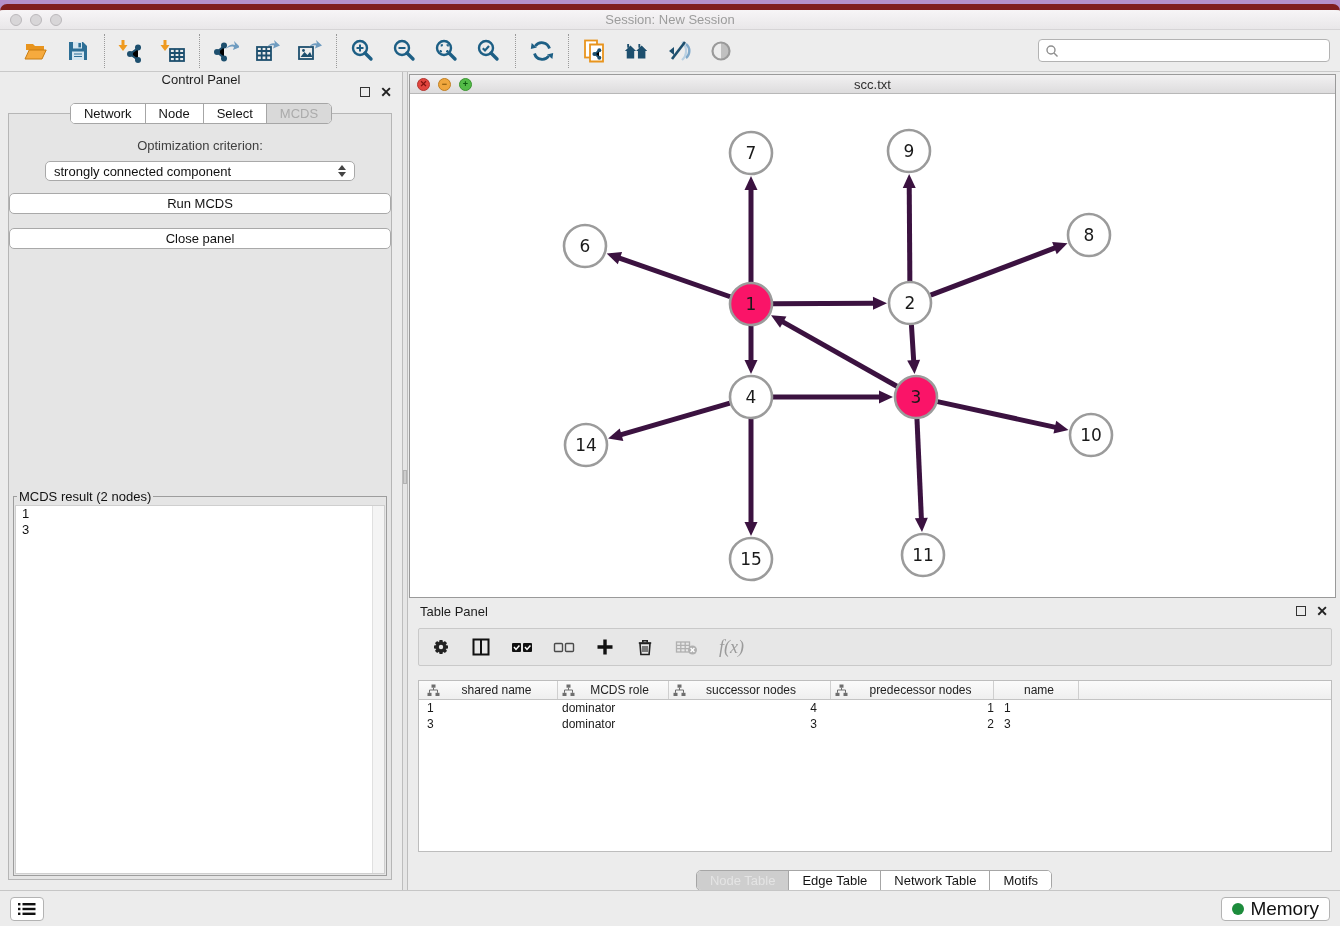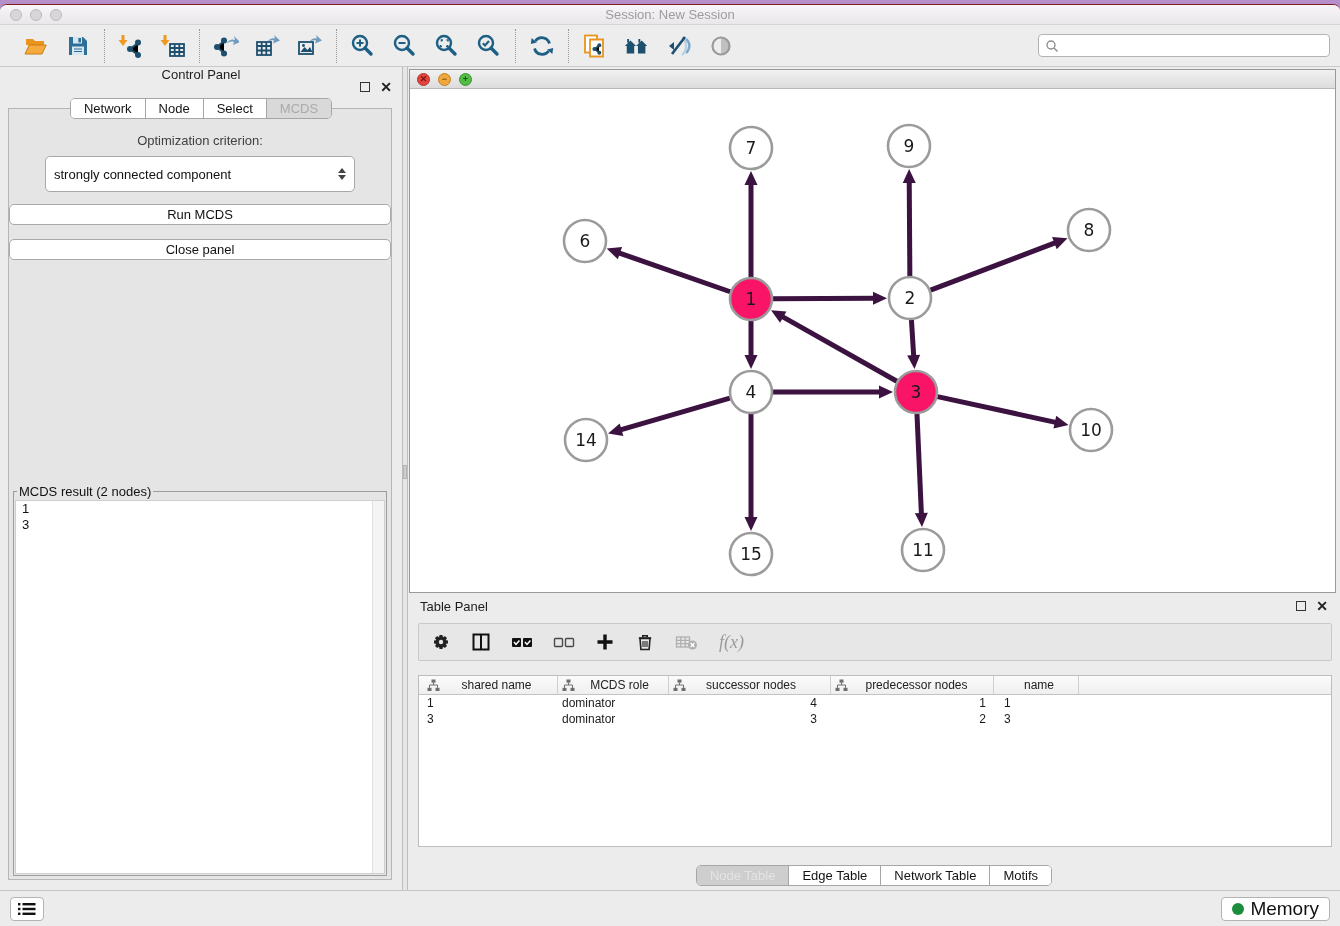--- a/index.html
+++ b/index.html
@@ -1,20 +1,20 @@
 <!DOCTYPE html>
 <html><head>
 <meta charset="utf-8">
 <style>
   * { margin:0; padding:0; box-sizing:border-box; }
   html,body { width:1340px; height:926px; overflow:hidden; font-family:"Liberation Sans",sans-serif; }
   body { background:#b48fc9; position:relative; }
   .screen { position:absolute; inset:0; }
   .app-window { position:absolute; top:4px; left:0; right:0; bottom:0; background:#ececec;
-                border-radius:7px 7px 0 0; overflow:hidden; border-top:1px solid #7f1d1d; }
+                border-radius:7px 7px 0 0; overflow:hidden; border-top:6px solid #7f1d1d; }
 
   
   .titlebar { position:absolute; top:0; left:0; right:0; height:20px;
               background:linear-gradient(#f7f5f7,#e9e7e9); border-bottom:1px solid #d6d4d6;
               display:flex; align-items:center; }
   .tl-dots { position:absolute; left:10px; top:4px; display:flex; gap:8px; }
   .tl-dot { width:12px; height:12px; border-radius:50%; background:#d8d6d8; border:1px solid #bbb8bb; }
   .win-title { flex:1; text-align:center; font-size:13px; color:#9c9c9c; }
 
   
@@ -43,21 +43,21 @@
   .seg-btn { padding:2px 13px; font-size:13px; background:#fff; color:#141414; border-left:1px solid #a6a6a6;
              display:flex; align-items:center; cursor:pointer; white-space:nowrap; }
   .seg-btn:first-child { border-left:none; }
   .seg-btn.sel-faint { background:#d9d9d9; color:#ababab; }
   .seg-btn.sel-ghost { background:#cecece; color:#e4e4e4; }
   .cp-tabs { position:absolute; top:31px; left:0; width:100%; display:flex; justify-content:center; z-index:2; }
 
   .cp-inner { position:absolute; left:8px; right:10px; top:41px; bottom:10px;
               background:#e5e5e5; border:1px solid #b6b6b6; }
   .crit-label { margin-top:24px; text-align:center; font-size:13px; color:#404040; }
-  .dropdown { margin:8px 36px 0 36px; height:36px; background:#fff; border:1px solid #a9a9a9; border-radius:5px;
+  .dropdown { margin:8px 36px 0 36px; height:20px; background:#fff; border:1px solid #a9a9a9; border-radius:5px;
               display:flex; align-items:center; padding:0 8px; cursor:pointer; }
   .dropdown-value { flex:1; font-size:13px; color:#111; }
   .stepper { display:flex; flex-direction:column; gap:2px; }
   .stepper i { width:0; height:0; border-left:4px solid transparent; border-right:4px solid transparent; display:block; }
   .stepper .up { border-bottom:5px solid #444; }
   .stepper .down { border-top:5px solid #444; }
   .cp-buttons { margin-top:12px; display:flex; justify-content:center; gap:14px;flex-direction:column; }
   .btn { height:21px; padding:0 15px; background:#fff; border:1px solid #a9a9a9; border-radius:5px;
          font-size:13px; color:#111; cursor:pointer; }
 
@@ -105,21 +105,21 @@
   .data-table { position:absolute; left:10px; right:8px; top:82px; height:172px; background:#fff;
                 border:1px solid #bdbdbd; overflow:hidden; }
   .dt-header { display:flex; height:19px; background:linear-gradient(#fbfbfb,#efefef); border-bottom:1px solid #c4c4c4; }
   .dt-hcell { display:flex; align-items:center; border-right:1px solid #cfcfcf; font-size:12px; color:#222; padding:0 4px; }
   .dt-hcell .hlabel { flex:1; text-align:center; }
   .dt-row { display:flex; height:16px; align-items:center; }
   .dt-cell { font-size:12px; color:#1a1a1a; padding:0 4px; overflow:hidden; white-space:nowrap; }
   .c0 { width:139px; padding-left:8px; }
   .c1 { width:111px; }
   .c2 { width:162px; text-align:right; padding-right:14px; }
-  .c3 { width:163px; text-align:right; padding-right:8px; }
+  .c3 { width:163px; text-align:right; padding-right:0; }
   .c4 { width:85px; padding-left:10px; }
   .cfill { flex:1; border-right:none; }
 
   .tp-tabs { position:absolute; left:0; right:0; top:272px; display:flex; justify-content:center; }
 
   
   .statusbar { position:absolute; left:0; right:0; bottom:0; height:36px; background:#ececec;
                border-top:1px solid #c6c6c6; display:flex; align-items:center; padding:0 10px; }
   .status-btn { height:24px; background:#fff; border:1px solid #b3b3b3; border-radius:4px;
                 display:flex; align-items:center; justify-content:center; padding:0 6px; cursor:pointer; }
@@ -357,20 +357,21 @@
 
       <div class="right-col">
 
         <div class="network-window">
           <div class="nw-titlebar">
             <span class="lights">
               <span class="light red">✕</span>
               <span class="light yellow">−</span>
               <span class="light green">+</span>
             </span>
+            <span class="nw-title">scc.txt</span>
           </div>
           <div class="nw-canvas">
             <svg width="926" height="504" viewBox="0 0 926 504">
                 <line x1="341" y1="188" x2="341" y2="94" stroke="#3b1240" stroke-width="5"></line>
                 <polygon points="341,82 347.5,96 334.5,96" fill="#3b1240"></polygon>
                 <line x1="320.23121807335133" y1="202.7434376400866" x2="208.04124397421378" y2="163.54453102713495" stroke="#3b1240" stroke-width="5"></line>
                 <polygon points="196.71281746876906,159.5864061035458 212.07329939206534,158.06798749061724 207.7853307248438,170.34044953818236" fill="#3b1240"></polygon>
                 <line x1="362.9995649035371" y1="209.86163795658152" x2="465.0006921989183" y2="209.2201214327112" stroke="#3b1240" stroke-width="5"></line>
                 <polygon points="477.0004548735749,209.14465122721023 463.04161144778857,215.73257124906704 462.9598520584958,202.7328283515224" fill="#3b1240"></polygon>
                 <line x1="341" y1="232" x2="341" y2="268" stroke="#3b1240" stroke-width="5"></line>

